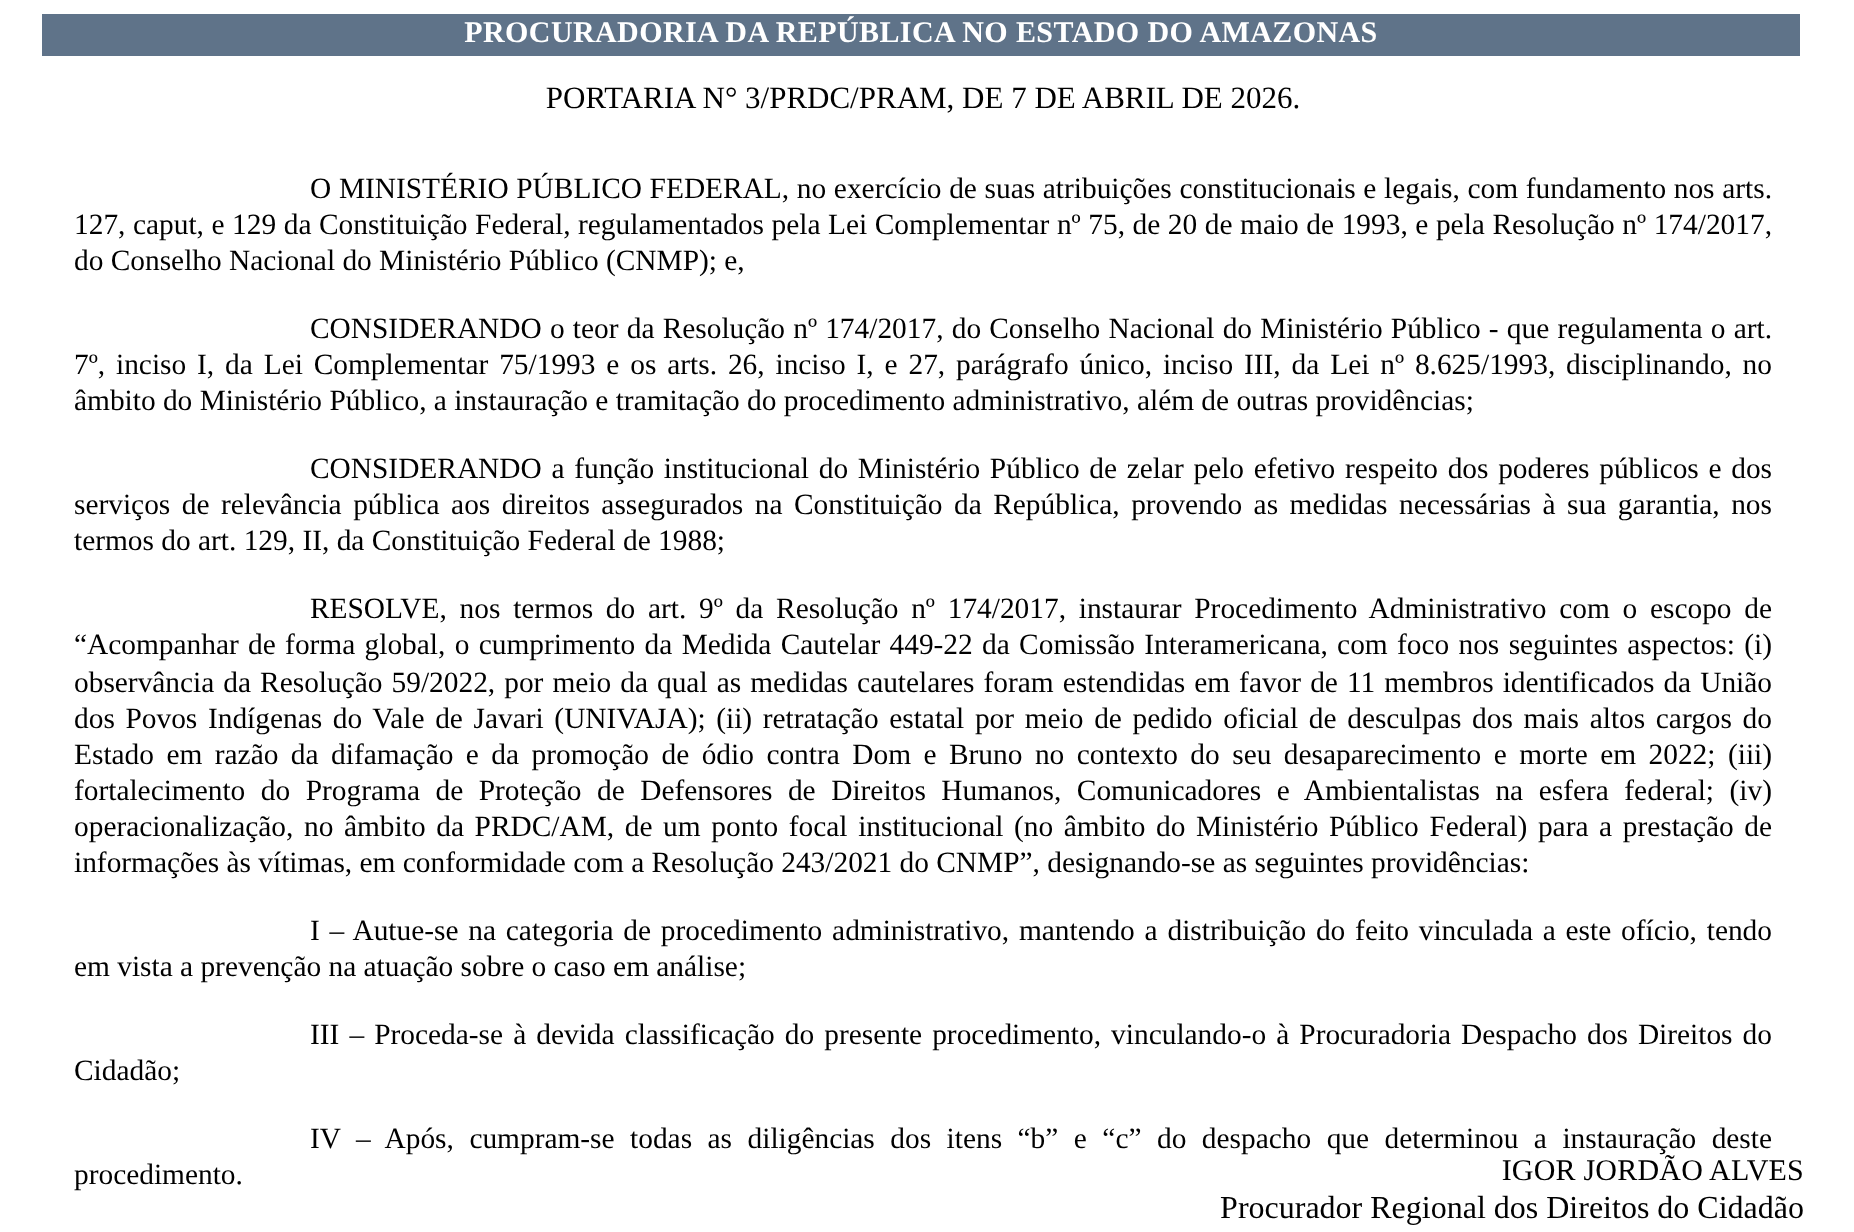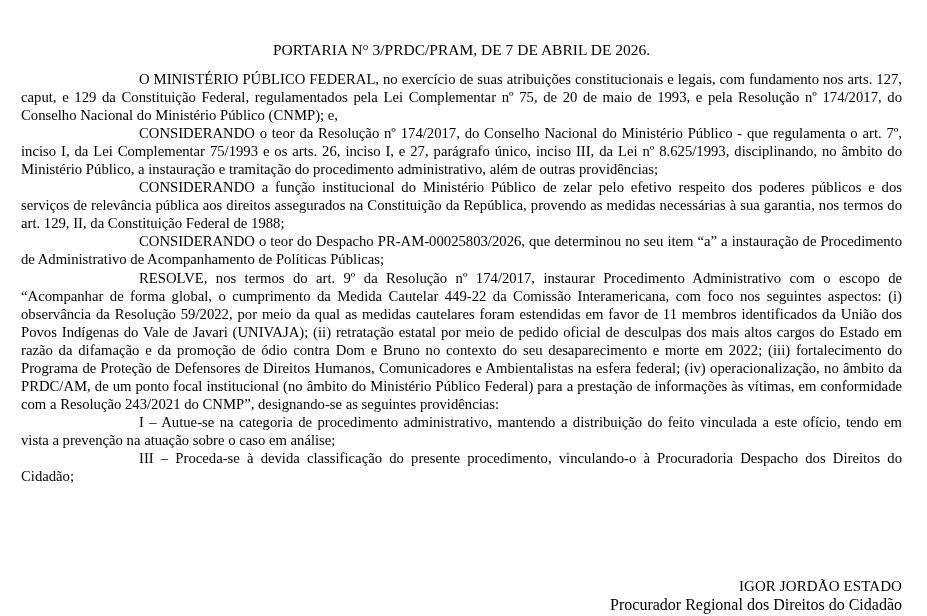--- a/index.html
+++ b/index.html
@@ -60,21 +60,21 @@
 
   
   .body-text {
     position: absolute;
     left: 21px;
     top: 70px;
     width: 881px;
   }
 
   .para {
-    margin: 0;
+    margin: 16px;
     font-size: 14.7px;
     line-height: 18.05px;
     text-align: justify;
     text-justify: inter-word;
     text-indent: 118px;
     hyphens: none;
   }
 
   
   .signature {
@@ -94,31 +94,34 @@
     font-size: 16px;
     line-height: 18.5px;
     white-space: nowrap;
   }
 </style>
 </head>
 <body>
 
 <div class="page">
 
+  <div class="header-band" style="background: rgb(95, 115, 137);">
+    <span class="header-band-title" style="color: rgb(255, 255, 255);">PROCURADORIA DA REPÚBLICA NO ESTADO DO AMAZONAS</span>
+  </div>
 
   <div class="portaria-line">PORTARIA N° 3/PRDC/PRAM, DE 7 DE ABRIL DE 2026.</div>
 
   <div class="body-text">
     <p class="para">O MINISTÉRIO PÚBLICO FEDERAL, no exercício de suas atribuições constitucionais e legais, com fundamento nos arts. 127, caput, e 129 da Constituição Federal, regulamentados pela Lei Complementar nº 75, de 20 de maio de 1993, e pela Resolução nº 174/2017, do Conselho Nacional do Ministério Público (CNMP); e,</p>
     <p class="para">CONSIDERANDO o teor da Resolução nº 174/2017, do Conselho Nacional do Ministério Público - que regulamenta o art. 7º, inciso I, da Lei Complementar 75/1993 e os arts. 26, inciso I, e 27, parágrafo único, inciso III, da Lei nº 8.625/1993, disciplinando, no âmbito do Ministério Público, a instauração e tramitação do procedimento administrativo, além de outras providências;</p>
     <p class="para">CONSIDERANDO a função institucional do Ministério Público de zelar pelo efetivo respeito dos poderes públicos e dos serviços de relevância pública aos direitos assegurados na Constituição da República, provendo as medidas necessárias à sua garantia, nos termos do art. 129, II, da Constituição Federal de 1988;</p>
-    <p class="para">CONSIDERANDO o teor do Despacho PR-AM-00025803/2026, que determinou no seu item “a” a instauração de Procedimento de Administrativo de Acompanhamento de Políticas Públicas;</p>
     <p class="para">RESOLVE, nos termos do art. 9º da Resolução nº 174/2017, instaurar Procedimento Administrativo com o escopo de “Acompanhar de forma global, o cumprimento da Medida Cautelar 449-22 da Comissão Interamericana, com foco nos seguintes aspectos: (i) observância da Resolução 59/2022, por meio da qual as medidas cautelares foram estendidas em favor de 11 membros identificados da União dos Povos Indígenas do Vale de Javari (UNIVAJA); (ii) retratação estatal por meio de pedido oficial de desculpas dos mais altos cargos do Estado em razão da difamação e da promoção de ódio contra Dom e Bruno no contexto do seu desaparecimento e morte em 2022; (iii) fortalecimento do Programa de Proteção de Defensores de Direitos Humanos, Comunicadores e Ambientalistas na esfera federal; (iv) operacionalização, no âmbito da PRDC/AM, de um ponto focal institucional (no âmbito do Ministério Público Federal) para a prestação de informações às vítimas, em conformidade com a Resolução 243/2021 do CNMP”, designando-se as seguintes providências:</p>
     <p class="para">I – Autue-se na categoria de procedimento administrativo, mantendo a distribuição do feito vinculada a este ofício, tendo em vista a prevenção na atuação sobre o caso em análise;</p>
     <p class="para">III – Proceda-se à devida classificação do presente procedimento, vinculando-o à Procuradoria Despacho dos Direitos do Cidadão;</p>
+    <p class="para">IV – Após, cumpram-se todas as diligências dos itens “b” e “c” do despacho que determinou a instauração deste procedimento.</p>
   </div>
 
   <div class="signature">
-    <div class="signature-name">IGOR JORDÃO ESTADO</div>
+    <div class="signature-name">IGOR JORDÃO ALVES</div>
     <div class="signature-role">Procurador Regional dos Direitos do Cidadão</div>
   </div>
 
 </div>
 
 </body></html>

